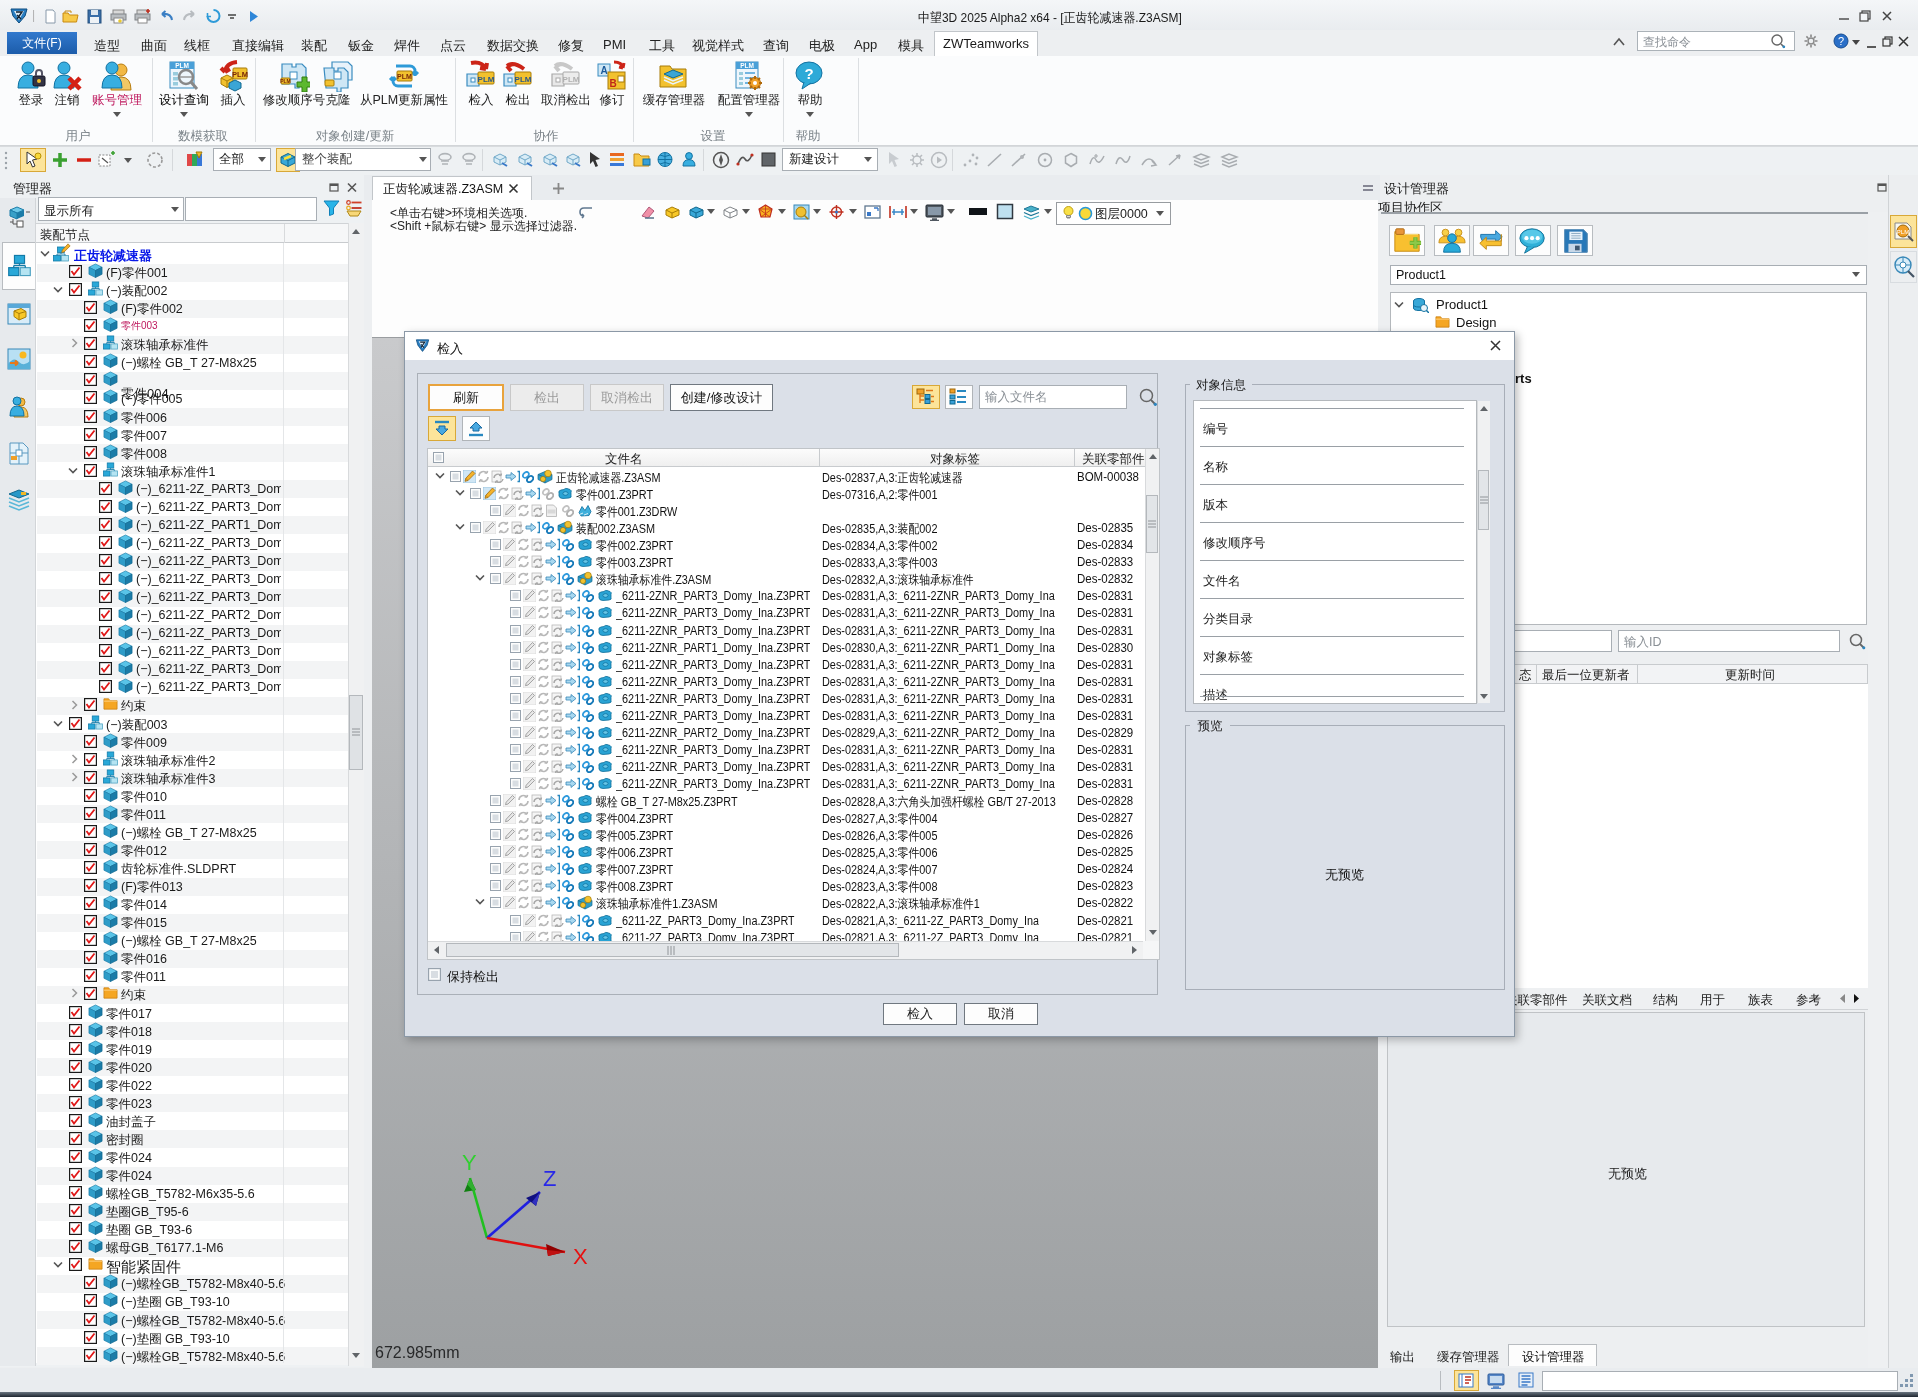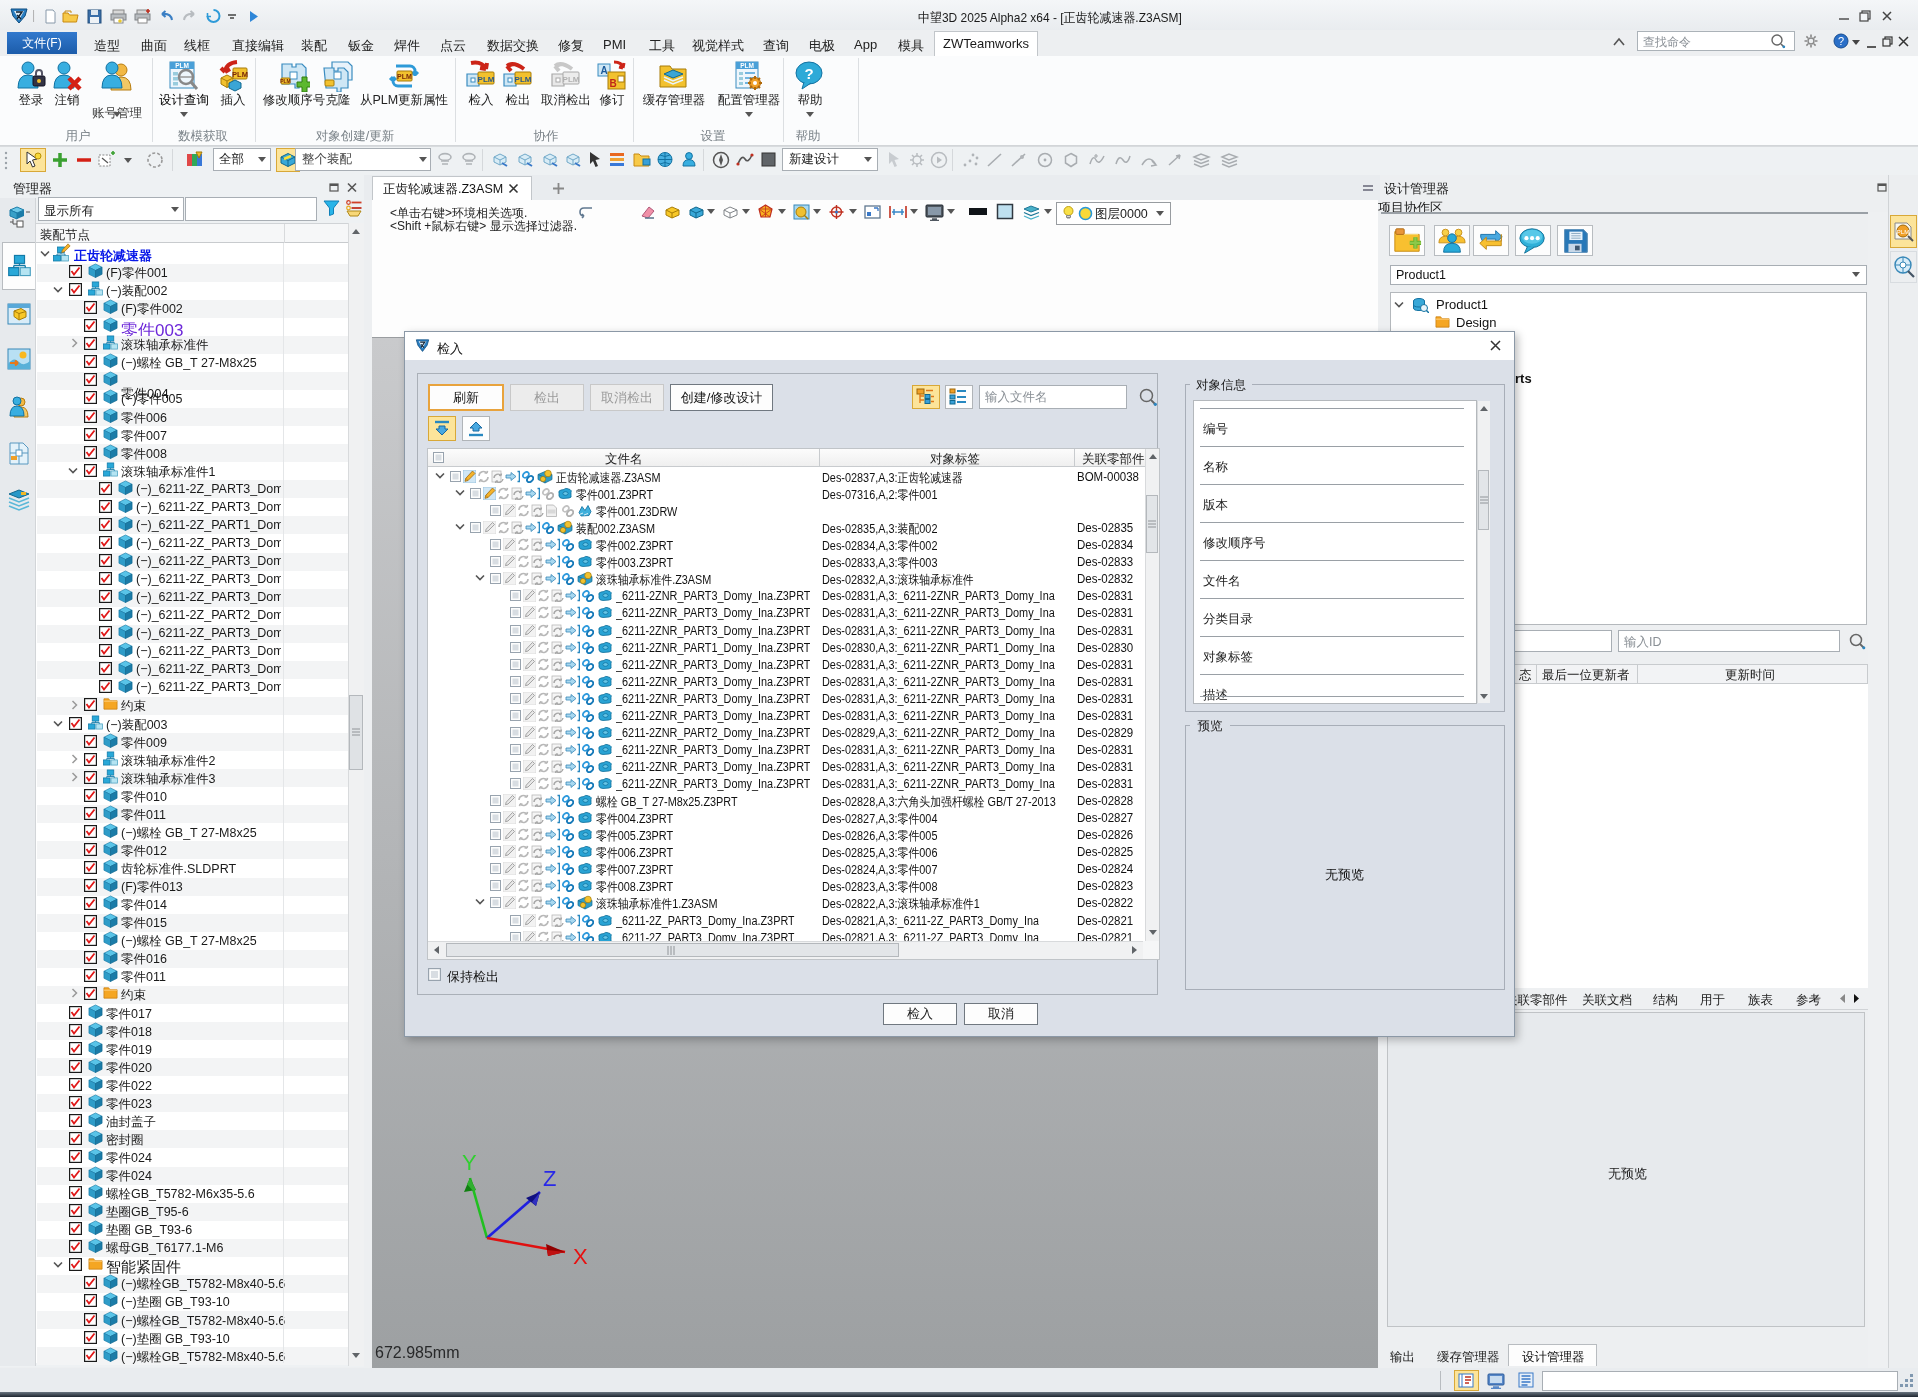--- a/index.html
+++ b/index.html
@@ -168,21 +168,21 @@
     <circle cx="24" cy="21" r="2" fill="#f0c030"></circle>
   </svg><div class="a tx" style="left:31px;top:92px;font-size:12.5px;color:#222;transform:translateX(-50%)">登录</div><svg class="ico" style="left:51px;top:60px" width="32" height="32" viewBox="0 0 32 32">
     <circle cx="13" cy="8" r="6" fill="#38aee0" stroke="#1272a2"></circle>
     <path d="M3 28 Q3 15 13 15 Q23 15 23 28 Z" fill="#38aee0" stroke="#1272a2"></path>
     <path d="M18 18 L29 29 M29 18 L18 29" stroke="#d42015" stroke-width="4.5"></path>
   </svg><div class="a tx" style="left:67px;top:92px;font-size:12.5px;color:#222;transform:translateX(-50%)">注销</div><svg class="ico" style="left:101px;top:60px" width="32" height="32" viewBox="0 0 32 32">
     <circle cx="20" cy="10" r="6" fill="#f2b844" stroke="#b87d10"></circle>
     <path d="M10 30 Q10 17 20 17 Q30 17 30 30 Z" fill="#f2c865" stroke="#b87d10"></path>
     <circle cx="11" cy="8" r="6" fill="#38aee0" stroke="#1272a2"></circle>
     <path d="M1 28 Q1 15 11 15 Q21 15 21 28 Z" fill="#38aee0" stroke="#1272a2"></path>
-  </svg><div class="a tx" style="left:117px;top:105px;font-size:12.5px;color:#404040;transform:translateX(-50%)">账号管理</div><svg class="ico" style="left:113px;top:112px" width="8" height="6">
+  </svg><div class="a tx" style="left:117px;top:92px;font-size:12.5px;color:#be185d;transform:translateX(-50%)">账号管理</div><svg class="ico" style="left:113px;top:112px" width="8" height="6">
     <path d="M0 0 L4 5 L8 0 Z" fill="#555"></path>
   </svg><svg class="ico" style="left:168px;top:60px" width="32" height="32" viewBox="0 0 32 32">
     <rect x="2" y="2" width="24" height="26" fill="#eef6fc" stroke="#3a8cc0"></rect>
     <rect x="2" y="2" width="24" height="7" fill="#4aa0d8"></rect>
     <text x="14" y="8" font-size="6.5" fill="#fff" text-anchor="middle" font-weight="bold" font-family="Liberation Sans">PLM</text>
     <rect x="5" y="12" width="5" height="3.5" fill="#9cd"></rect>
     <rect x="5" y="17" width="5" height="3.5" fill="#9cd"></rect>
     <rect x="5" y="22" width="5" height="3.5" fill="#9cd"></rect>
     <circle cx="18" cy="17" r="7" fill="none" stroke="#888" stroke-width="2.5"></circle>
     <path d="M23 22 L29 29" stroke="#888" stroke-width="3"></path>
@@ -457,21 +457,21 @@
     </svg><svg class="ico" style="left:88px;top:281px" width="15" height="15" viewBox="0 0 16 16">
       <use href="#asmicon"></use>
     </svg><div class="a tx" style="left:106px;top:283px;font-size:12.5px;color:#1a1a1a;">(−)装配002</div><div class="a" style="left:37px;top:300px;width:311px;height:18px;background:#f3f4f5"></div><svg class="ico" style="left:84px;top:301px" width="13" height="13" viewBox="0 0 13 13">
       <use href="#chk"></use>
     </svg><svg class="ico" style="left:103px;top:299px" width="15" height="15" viewBox="0 0 16 16">
       <use href="#cube"></use>
     </svg><div class="a tx" style="left:121px;top:301px;font-size:12.5px;color:#1a1a1a;">(F)零件002</div><svg class="ico" style="left:84px;top:319px" width="13" height="13" viewBox="0 0 13 13">
       <use href="#chk"></use>
     </svg><svg class="ico" style="left:103px;top:317px" width="15" height="15" viewBox="0 0 16 16">
       <use href="#cube"></use>
-    </svg><div class="a tx" style="left:121px;top:319px;font-size:17px;color:#6d28d9;">零件003</div><div class="a" style="left:37px;top:336px;width:311px;height:18px;background:#f3f4f5"></div><svg class="ico" style="left:70px;top:338px" width="9" height="10" viewBox="0 0 9 10">
+    </svg><div class="a tx" style="left:121px;top:319px;font-size:10px;color:#be185d;">零件003</div><div class="a" style="left:37px;top:336px;width:311px;height:18px;background:#f3f4f5"></div><svg class="ico" style="left:70px;top:338px" width="9" height="10" viewBox="0 0 9 10">
       <use href="#arrow-rt"></use>
     </svg><svg class="ico" style="left:84px;top:337px" width="13" height="13" viewBox="0 0 13 13">
       <use href="#chk"></use>
     </svg><svg class="ico" style="left:103px;top:335px" width="15" height="15" viewBox="0 0 16 16">
       <use href="#asmicon"></use>
     </svg><div class="a tx" style="left:121px;top:337px;font-size:12.5px;color:#1a1a1a;">滚珠轴承标准件</div><svg class="ico" style="left:84px;top:355px" width="13" height="13" viewBox="0 0 13 13">
       <use href="#chk"></use>
     </svg><svg class="ico" style="left:103px;top:353px" width="15" height="15" viewBox="0 0 16 16">
       <use href="#cube"></use>
     </svg><div class="a tx" style="left:121px;top:355px;font-size:12.5px;color:#1a1a1a;">(−)螺栓 GB_T 27-M8x25</div><div class="a" style="left:37px;top:372px;width:311px;height:18px;background:#f3f4f5"></div><svg class="ico" style="left:84px;top:373px" width="13" height="13" viewBox="0 0 13 13">

